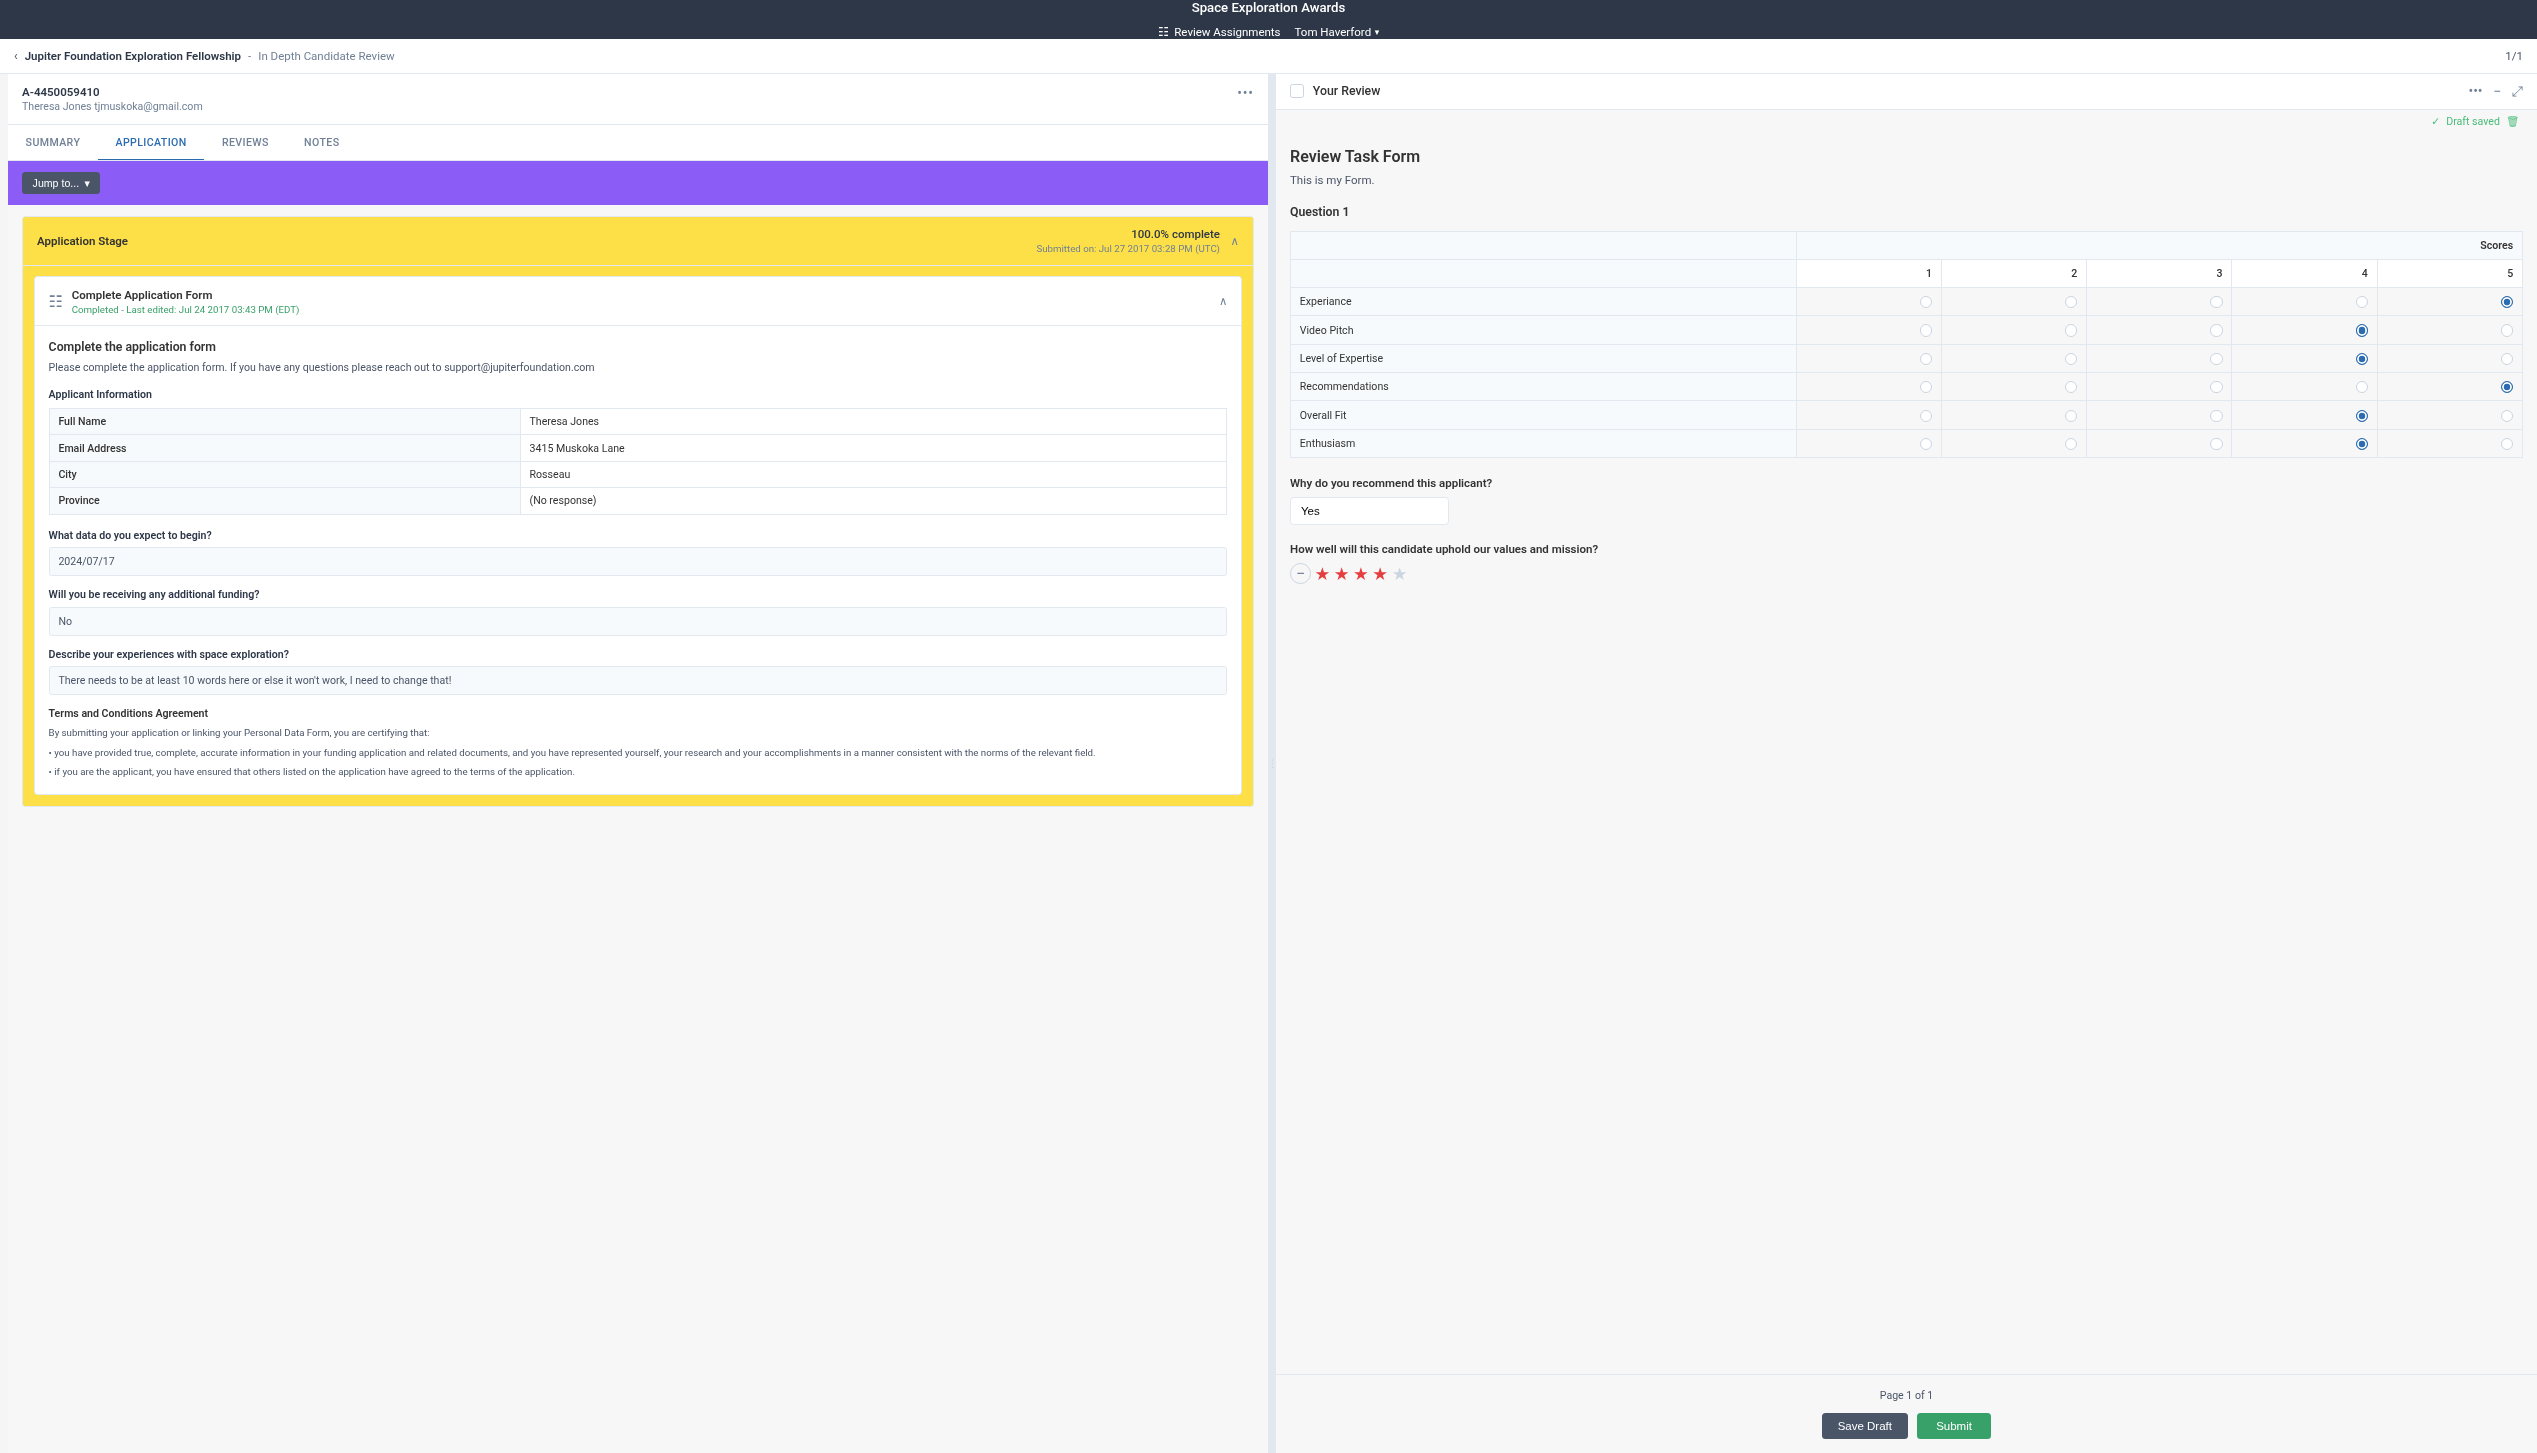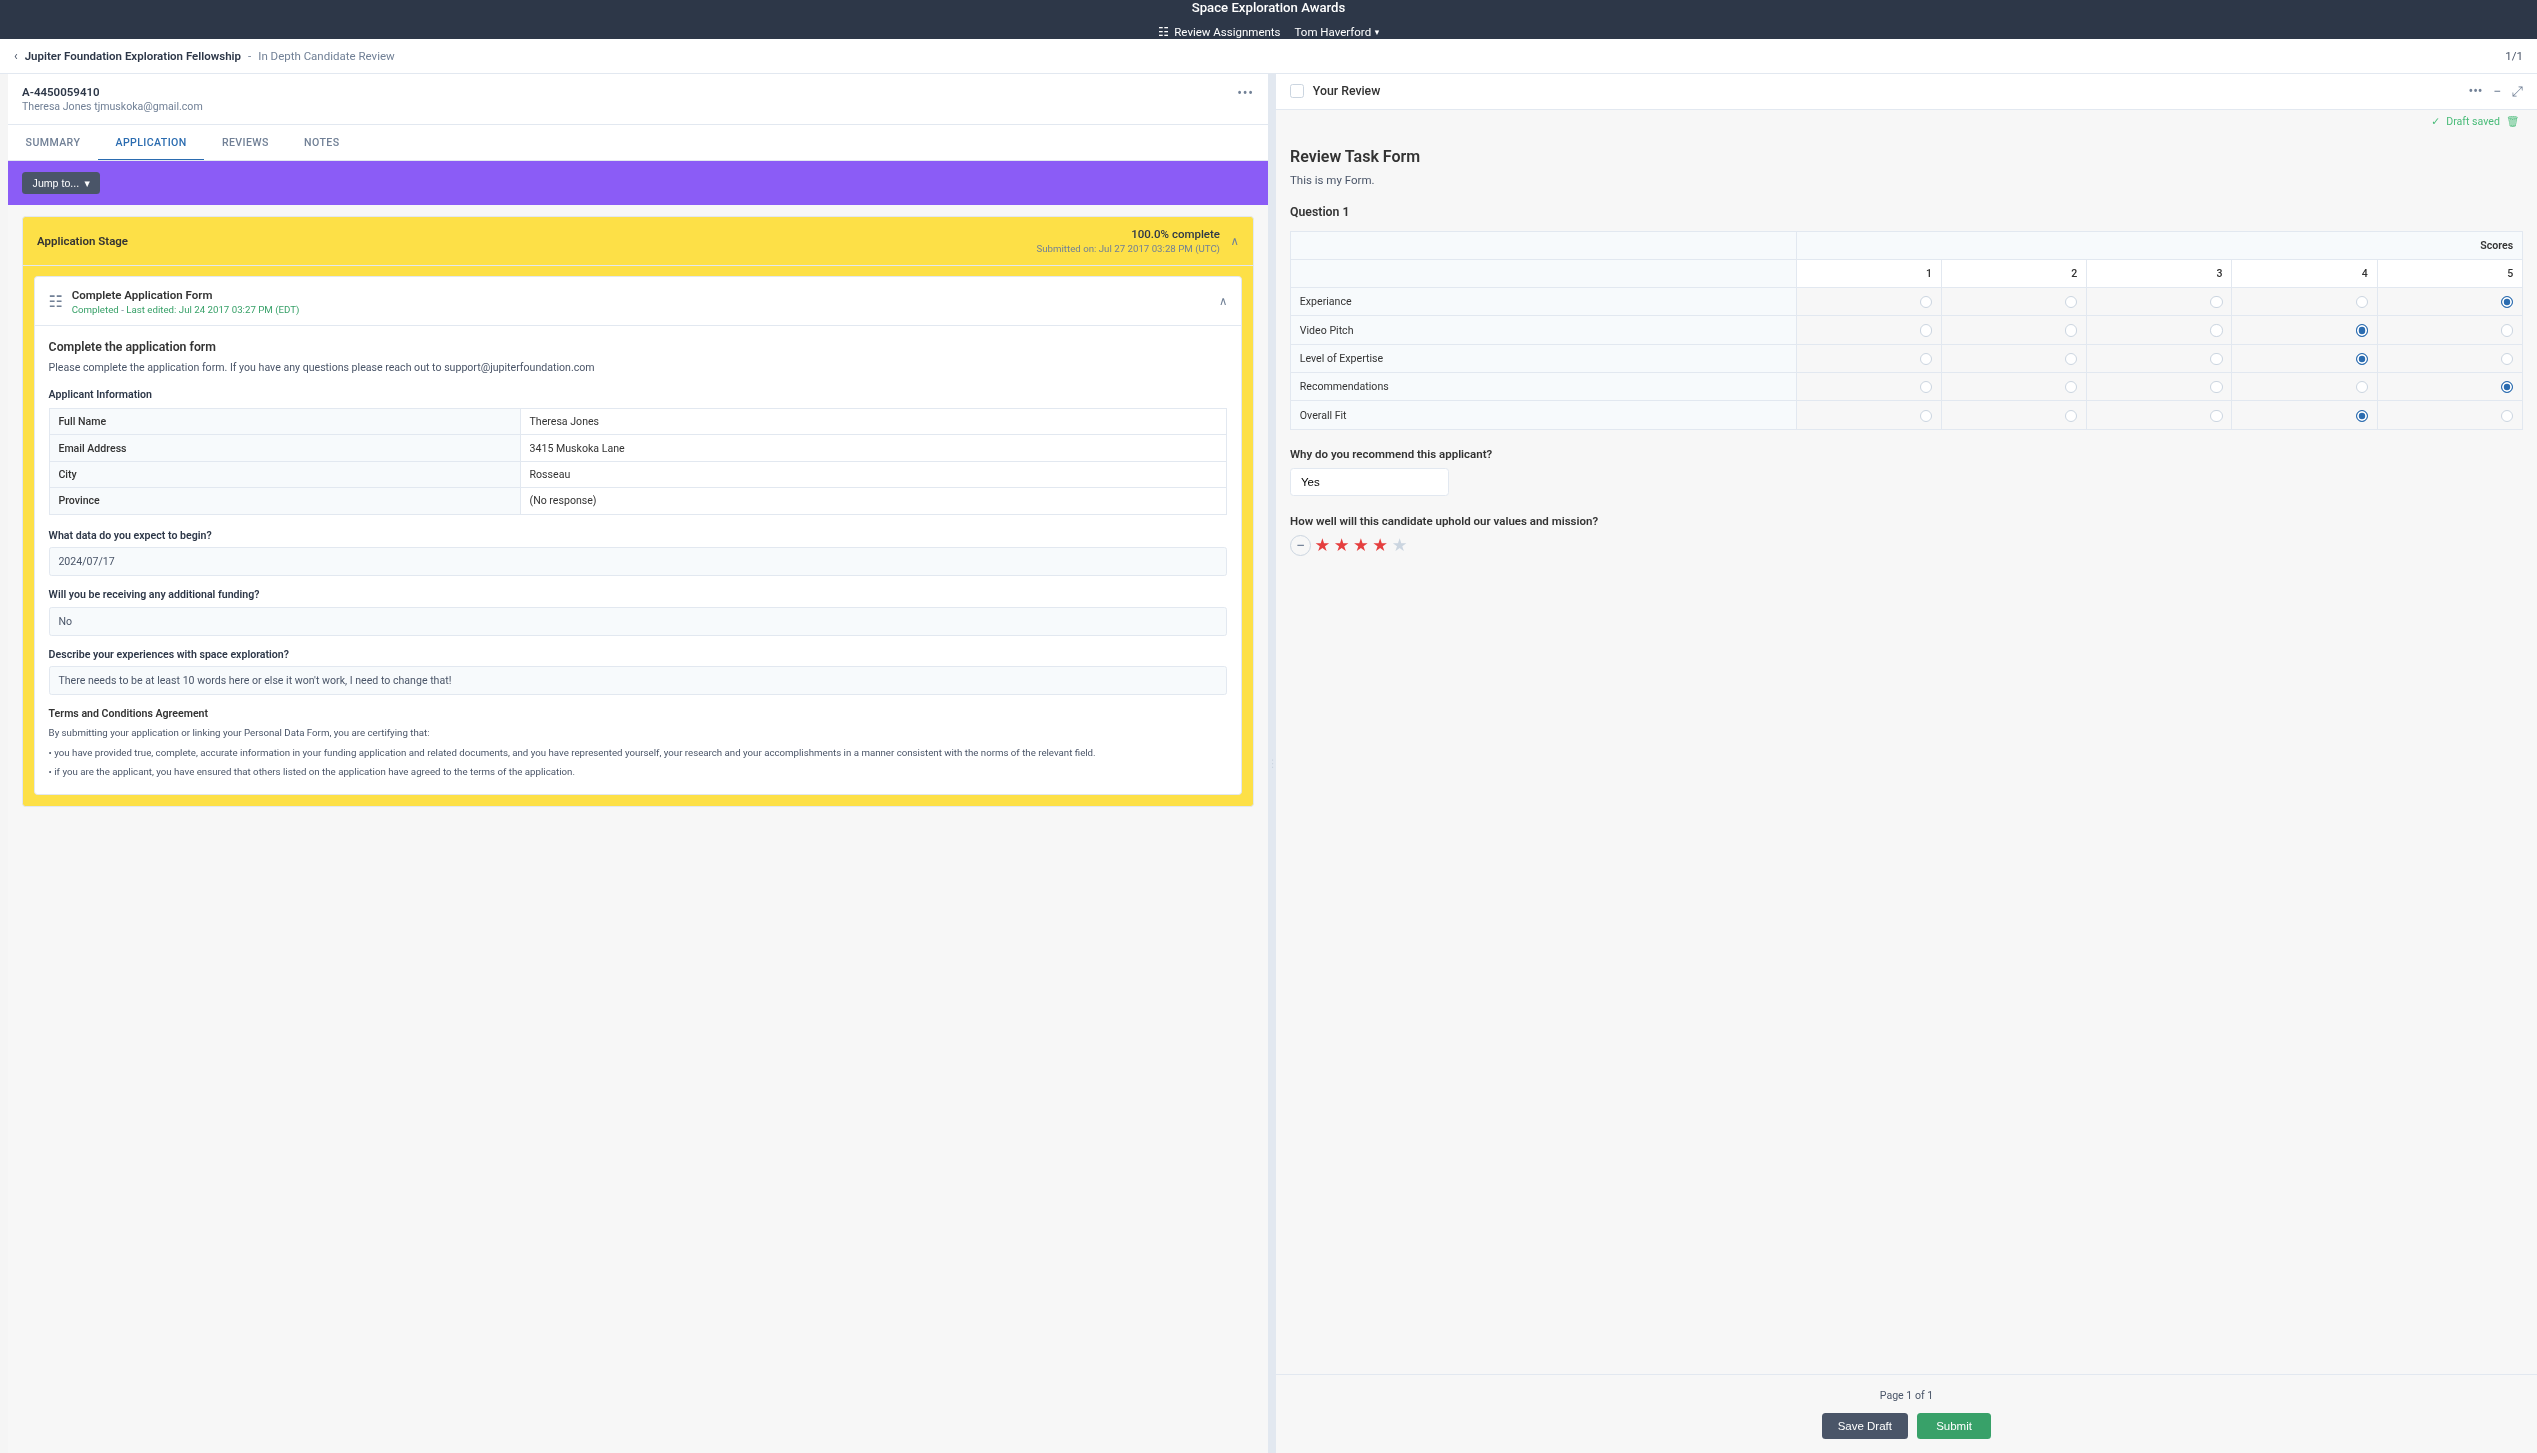--- a/index.html
+++ b/index.html
@@ -389,21 +389,21 @@
           </div>
         </div>
 
         <div class="form-card">
           <div class="form-card-header">
             <div class="form-card-title-area">
               <span class="form-icon">☷</span>
               <div>
                 <div class="form-title">Complete Application Form</div>
                 <div class="form-status">
-                  <span>Completed</span> - <span>Last edited: Jul 24 2017 03:27 PM (EDT)</span>
+                  <span>Completed</span> - <span>Last edited: Jul 24 2017 03:43 PM (EDT)</span>
                 </div>
               </div>
             </div>
             <span class="stage-chevron">∧</span>
           </div>
 
           <div class="form-content">
             <h4>Complete the application form</h4>
             <p class="form-description">Please complete the application form. If you have any questions please reach out to support@jupiterfoundation.com</p>
 
@@ -585,20 +585,38 @@
               <td>
         <span class="radio-circle"></span>
       </td>
               <td>
         <span class="radio-circle selected"></span>
       </td>
               <td>
         <span class="radio-circle"></span>
       </td>
             </tr>
+            <tr>
+              <td>Enthusiasm</td>
+              <td>
+        <span class="radio-circle"></span>
+      </td>
+              <td>
+        <span class="radio-circle"></span>
+      </td>
+              <td>
+        <span class="radio-circle"></span>
+      </td>
+              <td>
+        <span class="radio-circle selected"></span>
+      </td>
+              <td>
+        <span class="radio-circle"></span>
+      </td>
+            </tr>
           </tbody>
       </table>
 
       <div class="text-question">
         <div class="text-question-label">Why do you recommend this applicant?</div>
         <input type="text" class="text-answer-box" value="Yes" style="">
       </div>
 
       <div class="star-question">
         <div class="text-question-label">How well will this candidate uphold our values and mission?</div>

